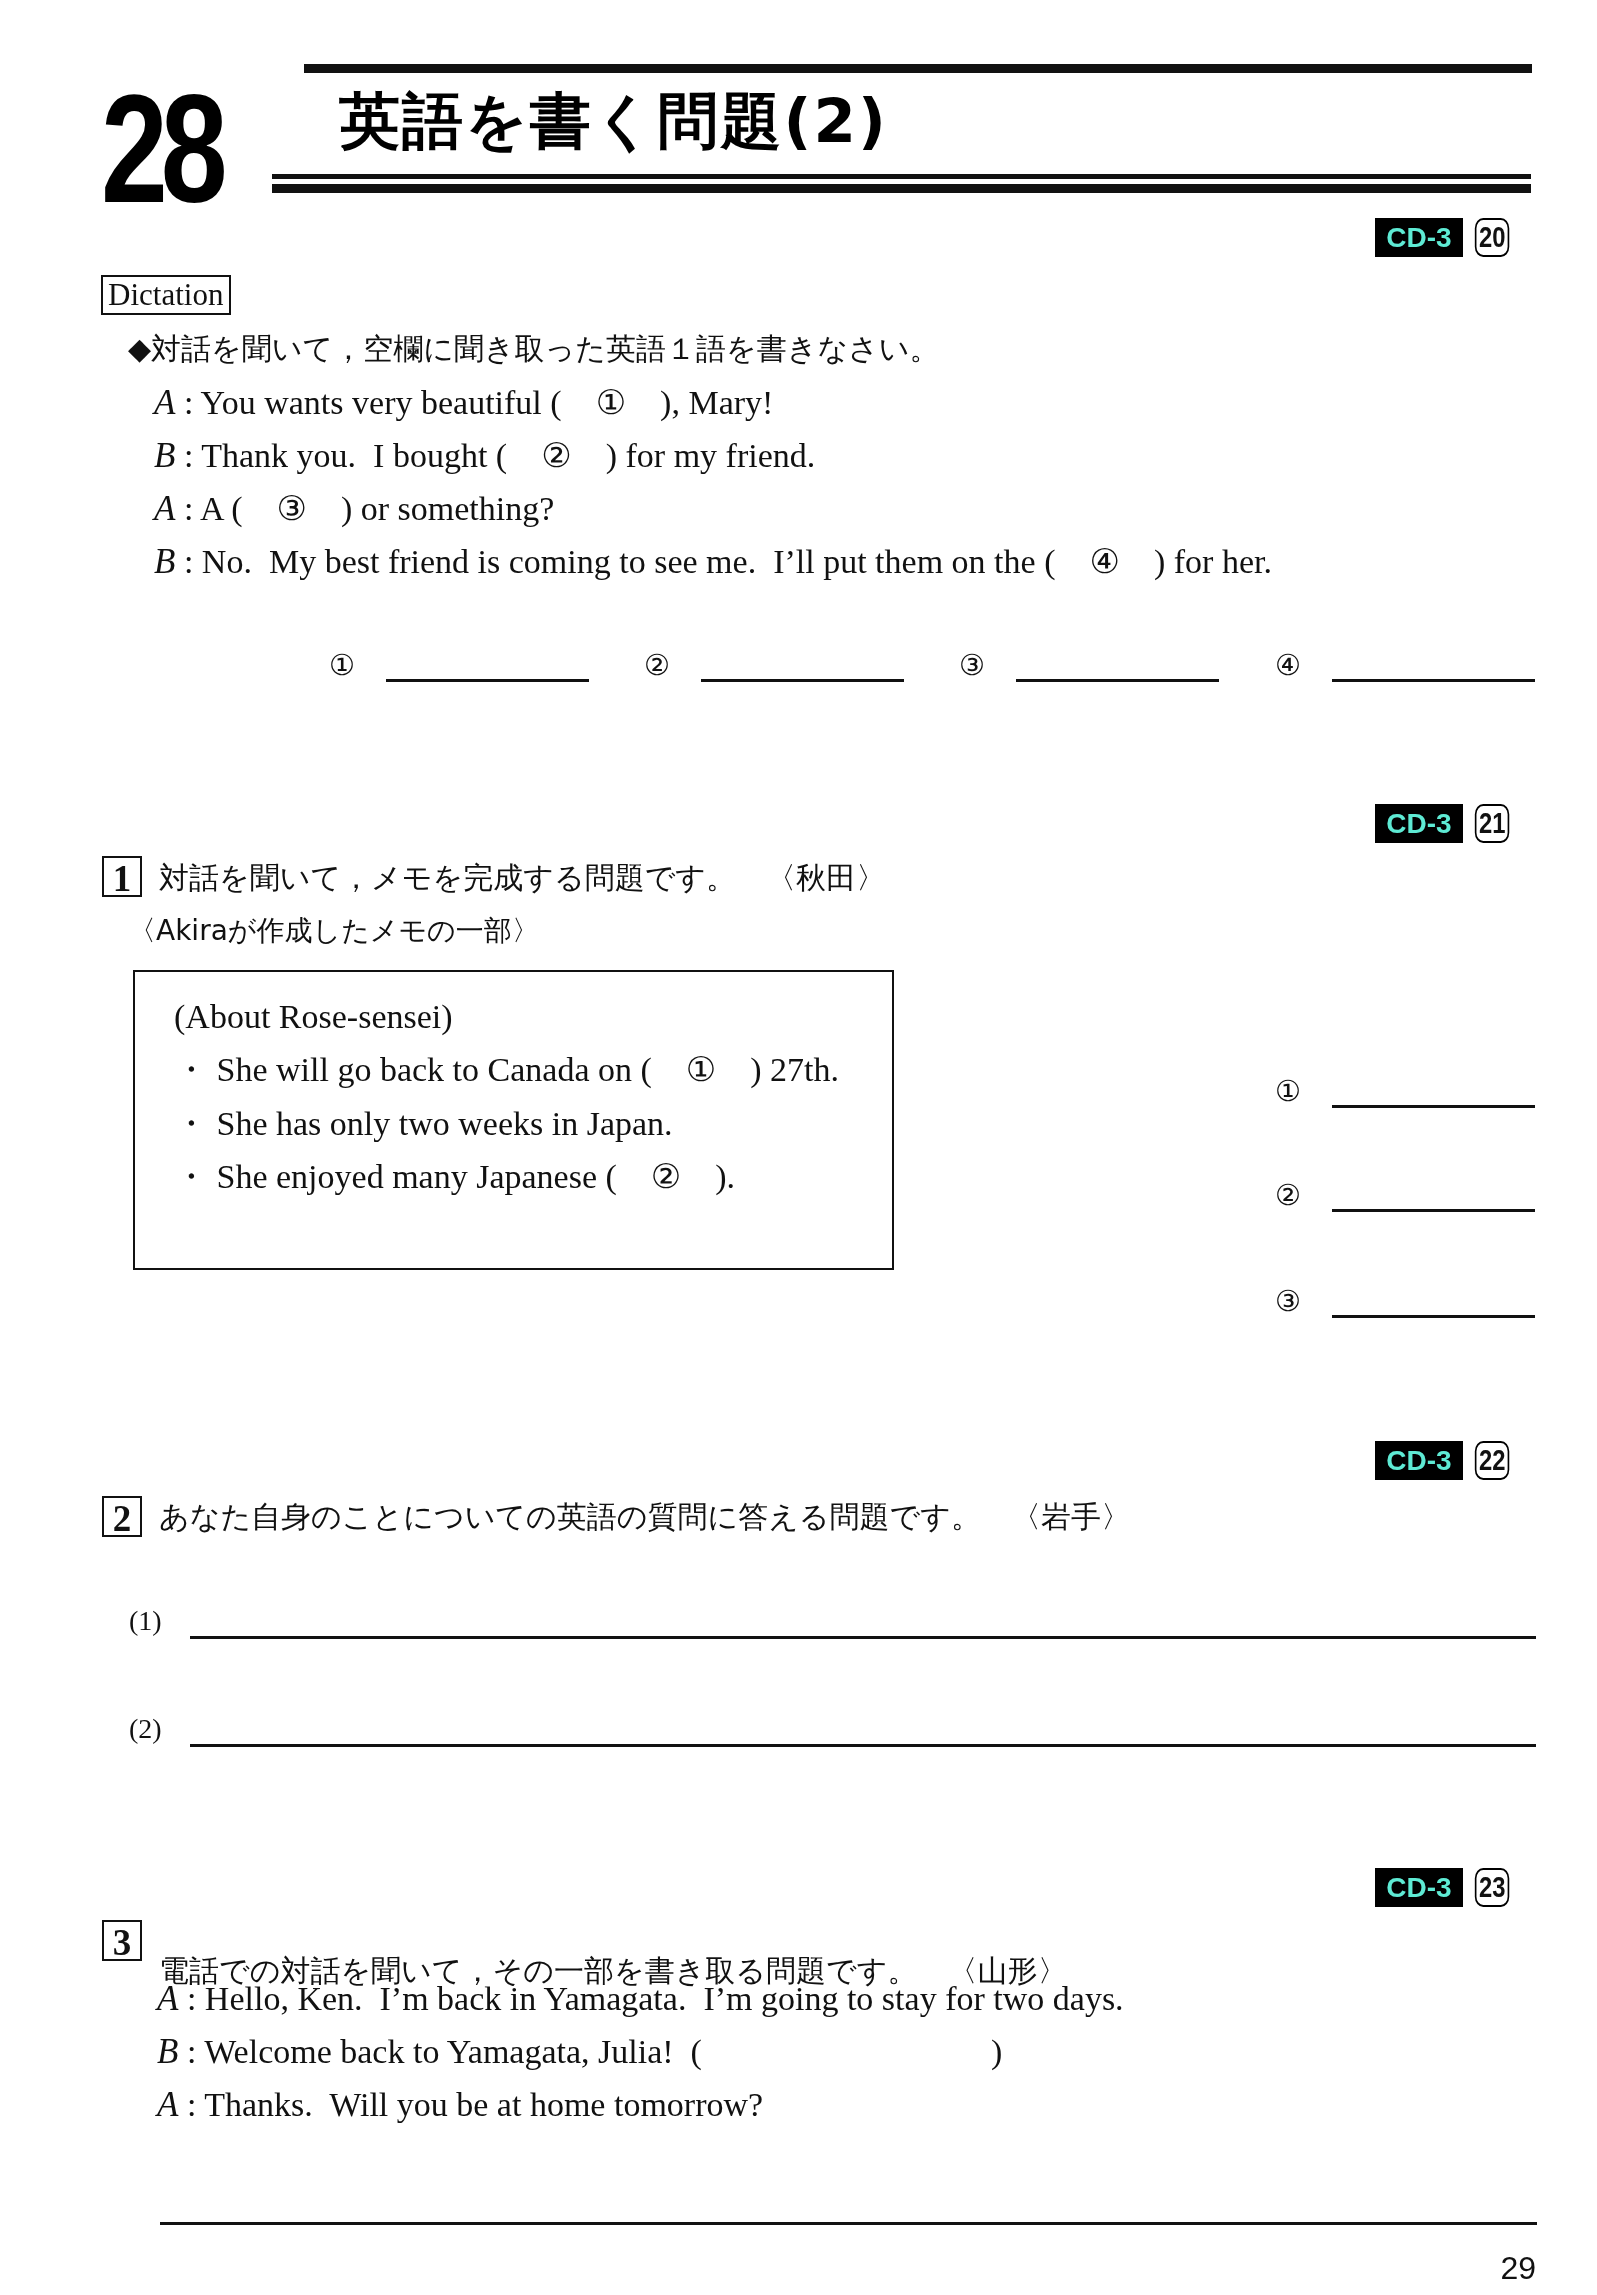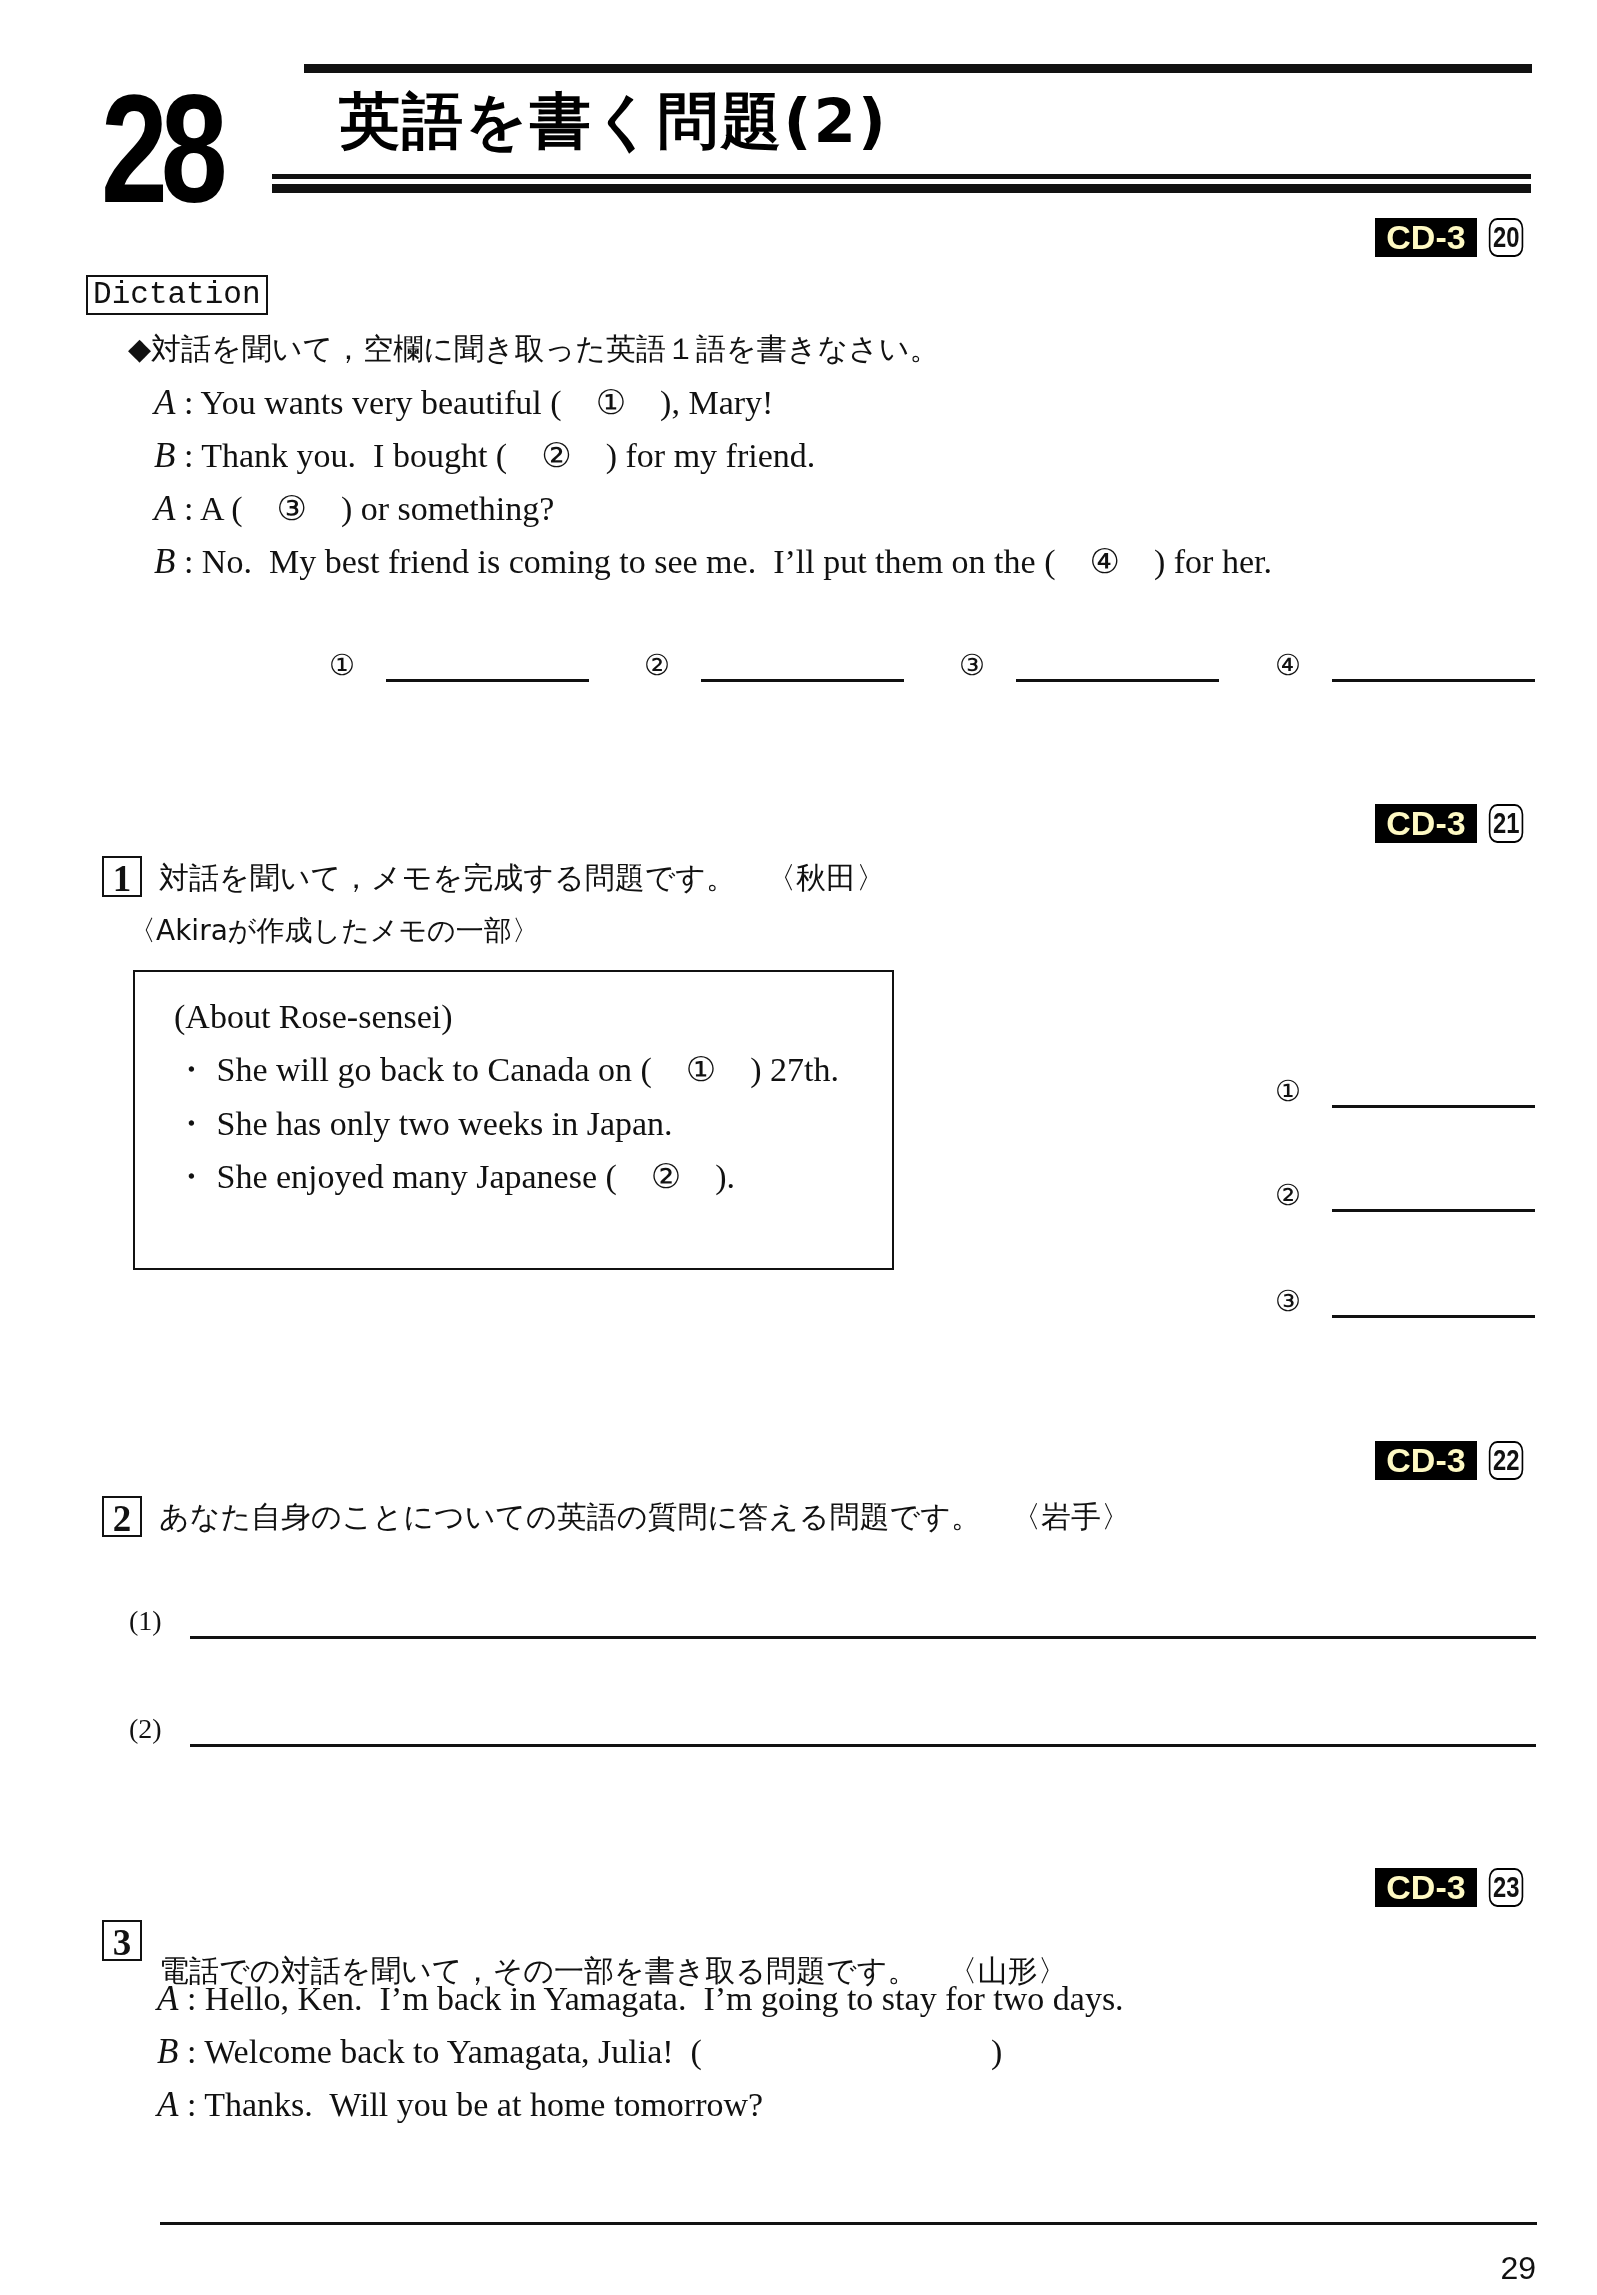--- a/index.html
+++ b/index.html
@@ -2,23 +2,23 @@
 <html style="font-size:8.2px"><head>
 <meta charset="utf-8">
 <style>
   html, body { margin: 0; padding: 0; background: #ffffff; }
   body { width: 1598px; height: 2295px; position: relative; overflow: hidden; color: #111; font-family: "DejaVu Serif", "Liberation Serif", serif; }
   .abs { position: absolute; }
   .bar { position: absolute; background: #111; }
   .chapnum { position: absolute; left: 101px; top: 72px; font-family: "Liberation Sans", "DejaVu Sans", sans-serif; font-weight: 700; font-size: 154px; line-height: 1; letter-spacing: -9.2px; transform: scaleX(0.78); transform-origin: left top; color: #000; }
   .title { position: absolute; left: 339px; top: 90px; font-family: "DejaVu Sans", sans-serif; font-weight: 700; font-size: 61px; line-height: 1; color: #000; letter-spacing: 2.1px; }
   .cd { position: absolute; display: flex; align-items: center; gap: 8.2px; }
-  .cd .label { background: #000; color: #fef9c3; font-family: "Liberation Sans", "DejaVu Sans", sans-serif; font-weight: 700; font-size: 34px; padding: 0 11.3px; height: 39px; line-height: 39px; display: inline-block; }
+  .cd .label { background: #000; color: #5eead4; font-family: "Liberation Sans", "DejaVu Sans", sans-serif; font-weight: 700; font-size: 28px; padding: 0 11.3px; height: 39px; line-height: 39px; display: inline-block; }
   .cd .track { border: 2.1px solid #000; border-radius: 10.3px; font-family: "Liberation Sans", "DejaVu Sans", sans-serif; font-weight: 700; font-size: 29px; height: 35px; line-height: 35px; padding: 0 3.1px; display: inline-block; transform: scaleX(0.82); }
-  .dict { position: absolute; left: 86px; top: 275px; border: 2.1px solid #111; padding: 2.1px 5.1px; font-family: Liberation Mono, monospace; font-size: 31px; line-height: 32px; }
+  .dict { position: absolute; left: 101px; top: 275px; border: 2.1px solid #111; padding: 2.1px 5.1px; font-family: Liberation Serif, serif; font-size: 31px; line-height: 32px; }
   .jp { font-family: "DejaVu Sans", sans-serif; font-size: 30px; line-height: 1; }
   .en { font-family: "Liberation Serif", "DejaVu Serif", serif; font-size: 34px; line-height: 1; white-space: pre; }
   .spk { font-style: italic; font-size: 35px; font-family: "Liberation Serif", serif; }
   .ansrow { position: absolute; display: flex; align-items: flex-end; }
   .ansrow .num { font-family: "DejaVu Sans", sans-serif; font-size: 29px; width: 57px; }
   .ansrow .line { height: 2.6px; background: #111; }
   .secnum { position: absolute; width: 40px; height: 41px; border: 2.1px solid #111; font-family: "Liberation Serif", serif; font-weight: 700; font-size: 37px; text-align: center; line-height: 42px; box-sizing: border-box; }
   .memo { position: absolute; left: 133px; top: 970px; width: 761px; height: 300px; border: 2.1px solid #111; box-sizing: border-box; }
   .memo .row { position: absolute; left: 31px; margin-left: 8px; }
   .ruled { position: absolute; height: 2.6px; background: #111; }

